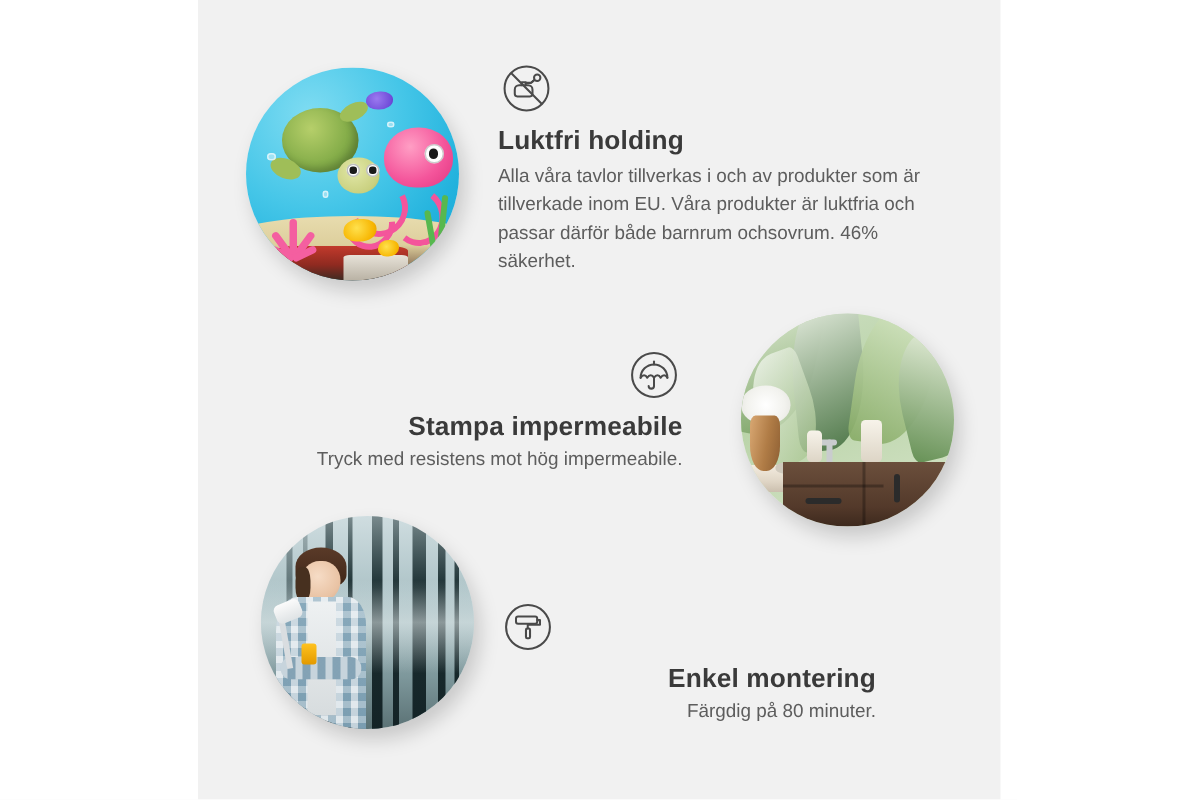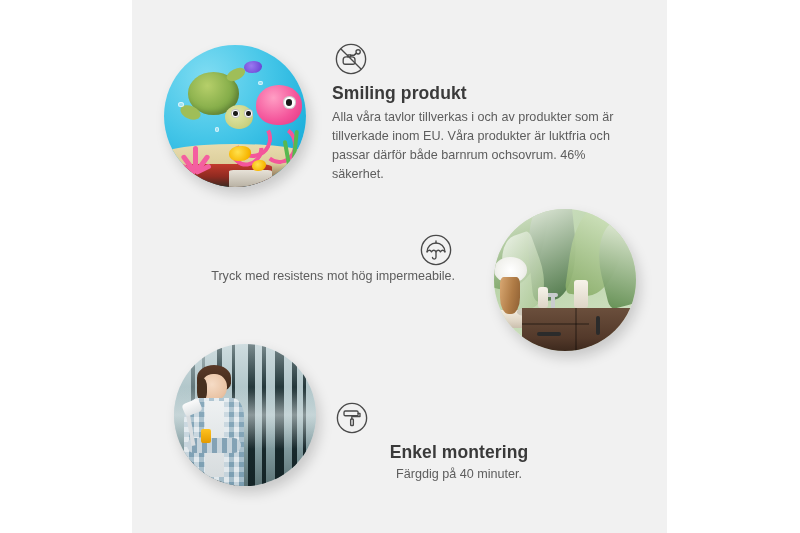--- a/index.html
+++ b/index.html
@@ -81,21 +81,21 @@
     margin-left: auto;
     margin-right: 2px;
   }
   #feature-waterproof .feature-title { margin-bottom: 2px; }
 
   
   #feature-easy-mount {
     left: 334px;
     top: 401px;
     width: 250px;
-    text-align: center;
+    text-align: right;
   }
   #feature-easy-mount .feature-icon { margin-left: 1px; }
   #feature-easy-mount .feature-title { margin-bottom: 2px; }
 
   
   .photo-circle {
     position: absolute;
     border-radius: 50%;
     overflow: hidden;
     box-shadow: 4px 7px 13px rgba(0, 0, 0, 0.17);
@@ -467,21 +467,21 @@
       <svg viewBox="0 0 40 40" fill="none" stroke="#4a4a4a" stroke-width="1.6" stroke-linecap="round" stroke-linejoin="round">
         <circle cx="20" cy="20" r="17.2"></circle>
         <path d="M14.2 17.5h7.1a3.4 3.4 0 0 1 3.4 3.4v3.3a2 2 0 0 1-2 2h-9.9a2 2 0 0 1-2-2v-3.3a3.4 3.4 0 0 1 3.4-3.4z"></path>
         <path d="M16.3 17.5v-2.4h3.1v2.4"></path>
         <path d="M19.4 15.6h4.1l2.4-2.1"></path>
         <circle cx="28.4" cy="11.6" r="2.5"></circle>
         <path d="M25.9 13.5l-1.6 1.5"></path>
         <path d="M8.5 8.5l23 23"></path>
       </svg>
     </span>
-    <div class="feature-title">Smiling produkt</div>
+    <div class="feature-title">Luktfri holding</div>
     <p class="feature-body">Alla våra tavlor tillverkas i och av produkter som är tillverkade inom EU. Våra produkter är luktfria och passar därför både barnrum ochsovrum. 46% säkerhet.</p>
   </div>
 
   <div class="photo-circle" id="photo-bathroom">
     <div class="art bath-bg">
       <div class="leaf l1"></div>
       <div class="leaf l2"></div>
       <div class="leaf l3"></div>
       <div class="leaf l4"></div>
       <div class="leaf l5"></div>
@@ -505,20 +505,21 @@
   <div class="feature" id="feature-waterproof">
     <span class="feature-icon">
       <svg viewBox="0 0 40 40" fill="none" stroke="#4a4a4a" stroke-width="1.6" stroke-linecap="round" stroke-linejoin="round">
         <circle cx="20" cy="20" r="17.2"></circle>
         <path d="M9.5 22.2a10.5 10.5 0 0 1 21 0"></path>
         <path d="M9.5 22.2c1.6-2.6 3.9-2.6 5.2 0 1.6-2.6 3.9-2.6 5.3 0 1.6-2.6 3.9-2.6 5.2 0 1.6-2.6 3.9-2.6 5.3 0"></path>
         <path d="M20 22.2v6.4a2.1 2.1 0 0 1-4.2 0"></path>
         <path d="M20 11.7V9.4"></path>
       </svg>
     </span>
+    <div class="feature-title">Stampa impermeabile</div>
     <p class="feature-body">Tryck med resistens mot hög impermeabile.</p>
   </div>
 
   <div class="photo-circle" id="photo-forest">
     <div class="art forest-bg">
       <div class="tree t8"></div>
       <div class="tree t9"></div>
       <div class="tree t1"></div>
       <div class="tree t2"></div>
       <div class="tree t3"></div>
@@ -543,16 +544,16 @@
   <div class="feature" id="feature-easy-mount">
     <span class="feature-icon">
       <svg viewBox="0 0 40 40" fill="none" stroke="#4a4a4a" stroke-width="1.6" stroke-linecap="round" stroke-linejoin="round">
         <circle cx="20" cy="20" r="17.2"></circle>
         <rect x="10.6" y="11.8" width="16.6" height="5.6" rx="1.6"></rect>
         <path d="M27.2 14.6h2.2v3.6h-9.6v3"></path>
         <rect x="18.4" y="21.2" width="3.2" height="7.6" rx="1"></rect>
       </svg>
     </span>
     <div class="feature-title">Enkel montering</div>
-    <p class="feature-body">Färgdig på 40 minuter.</p>
+    <p class="feature-body">Färgdig på 80 minuter.</p>
   </div>
 
 </div>
 
 </body></html>

